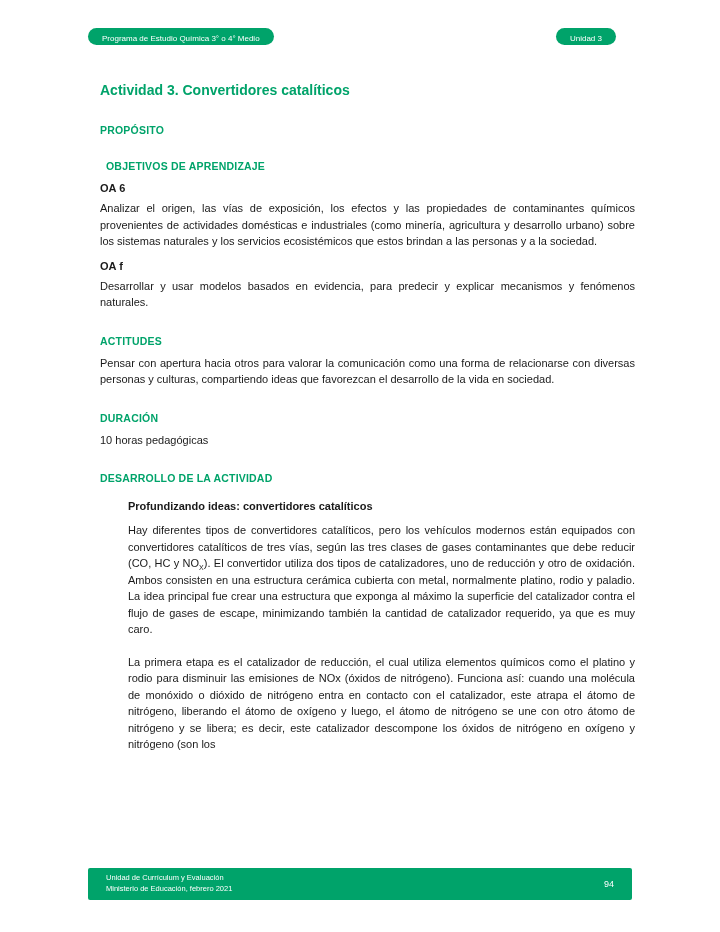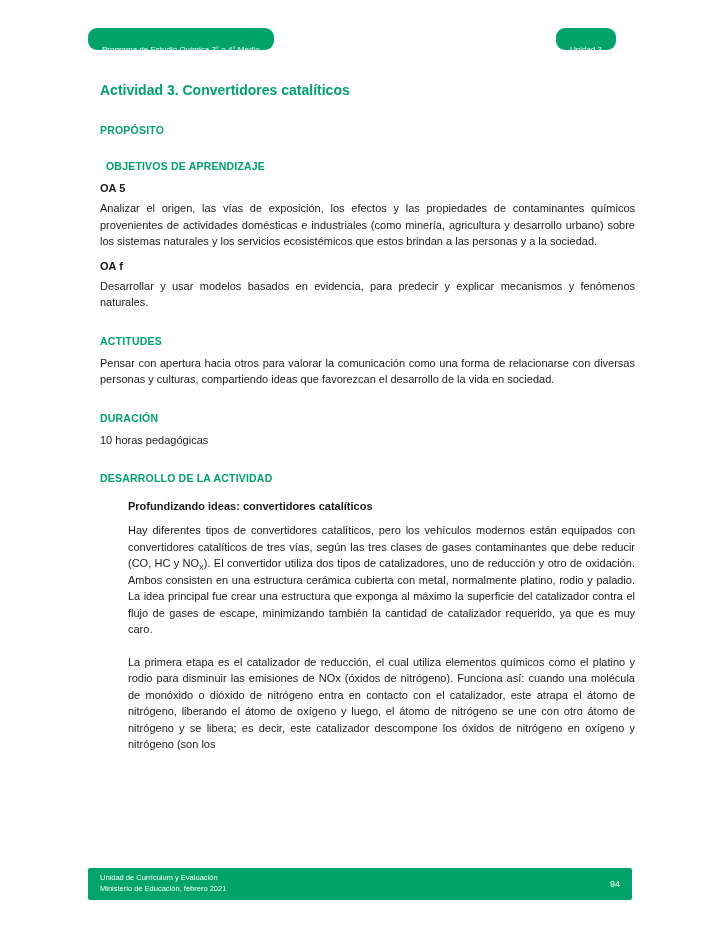--- a/index.html
+++ b/index.html
@@ -17,21 +17,21 @@
   
   .header { position: absolute; top: 28px; left: 88px; right: 88px; height: 24px; }
   .badge {
     position: absolute;
     top: 0;
     background: var(--green);
     color: #ffffff;
     font-size: 8px;
     line-height: 22px;
     height: 17px;
-    padding: 11px 14px;
+    padding: 0 14px;
     border-radius: 9px;
     white-space: nowrap;
   }
   .badge-left { left: 0; }
   .badge-right { right: 16px; }
 
   
   .content {
     position: absolute;
     top: 82px;
@@ -82,21 +82,21 @@
     left: 88px;
     right: 88px;
     bottom: 32px;
     height: 32px;
     background: var(--green);
     border-radius: 2px;
     color: #ffffff;
     display: flex;
     justify-content: space-between;
     align-items: center;
-    padding: 0 12px;
+    padding: 0 18px;
   }
   .footer-left { font-size: 7.5px; line-height: 1.45; }
   .footer-page { font-size: 9px; }
 </style>
 </head>
 <body>
 
 <div class="page">
 
   <div class="header">
@@ -104,21 +104,21 @@
     <div class="badge badge-right">Unidad 3</div>
   </div>
 
   <div class="content">
 
     <h1 class="title">Actividad 3. Convertidores catalíticos</h1>
 
     <h2 class="section-heading">PROPÓSITO</h2>
 
     <h2 class="section-heading indented">OBJETIVOS DE APRENDIZAJE</h2>
-    <p class="oa-label">OA 5</p>
+    <p class="oa-label">OA 6</p>
     <p class="body">Analizar el origen, las vías de exposición, los efectos y las propiedades de contaminantes químicos provenientes de actividades domésticas e industriales (como minería, agricultura y desarrollo urbano) sobre los sistemas naturales y los servicios ecosistémicos que estos brindan a las personas y a la sociedad.</p>
     <p class="oa-label">OA f</p>
     <p class="body">Desarrollar y usar modelos basados en evidencia, para predecir y explicar mecanismos y fenómenos naturales.</p>
 
     <h2 class="section-heading">ACTITUDES</h2>
     <p class="body">Pensar con apertura hacia otros para valorar la comunicación como una forma de relacionarse con diversas personas y culturas, compartiendo ideas que favorezcan el desarrollo de la vida en sociedad.</p>
 
     <h2 class="section-heading">DURACIÓN</h2>
     <p class="body">10 horas pedagógicas</p>
 

